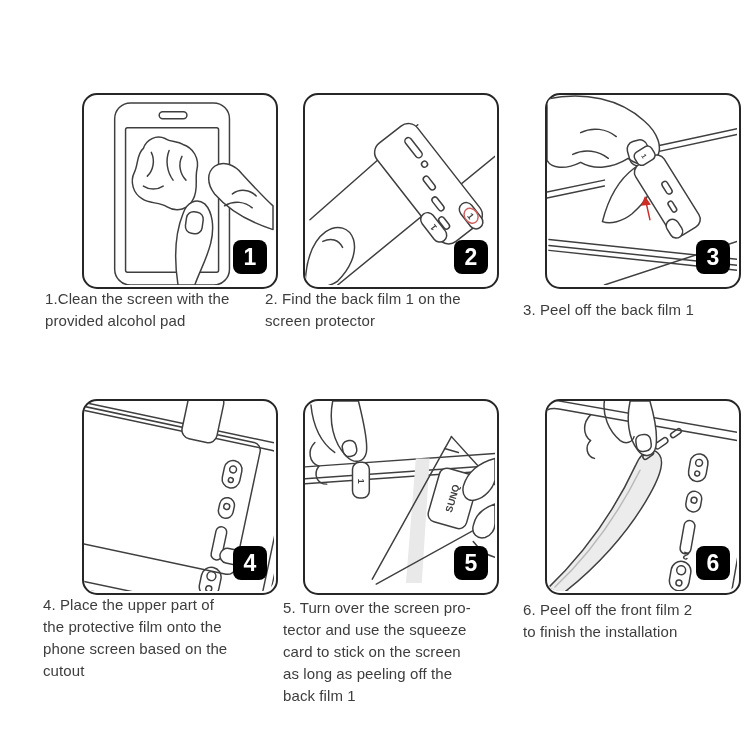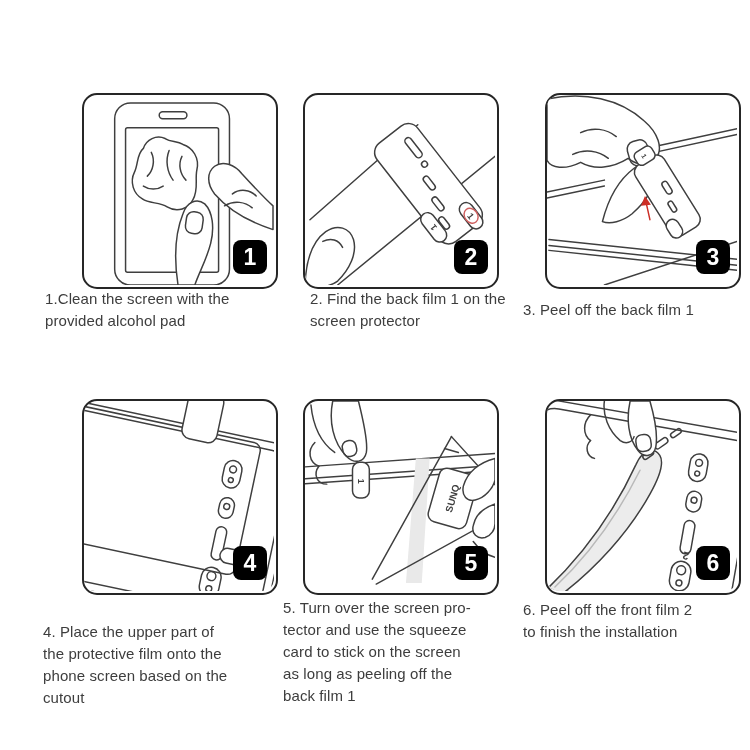--- a/index.html
+++ b/index.html
@@ -21,22 +21,22 @@
     display:flex;align-items:center;justify-content:center;
     font-size:23px;font-weight:bold;
   }
   .caption{
     position:absolute;margin:0;font-size:15px;line-height:22px;color:#3d3d3d;
     white-space:pre-line;width:230px;letter-spacing:0.1px;
   }
   
   .p1{left:42px;top:77px;}  .p2{left:263px;top:77px;}  .p3{left:505px;top:77px;}
   .p4{left:42px;top:383px;} .p5{left:263px;top:383px;} .p6{left:505px;top:383px;}
-  .c1{left:45px;top:288px;} .c2{left:265px;top:288px;margin-left:45px;} .c3{left:502px;top:299px;margin-left:21px;}
-  .c4{left:43px;top:621px;} .c5{left:267px;top:597px;margin-left:16px;} .c6{left:523px;top:599px;}
+  .c1{left:45px;top:288px;} .c2{left:265px;top:288px;} .c3{left:502px;top:299px;margin-left:21px;}
+  .c4{left:43px;top:594px;} .c5{left:267px;top:597px;margin-left:16px;} .c6{left:523px;top:599px;}
 </style>
 </head>
 <body>
 
 <div>
 
   <figure class="panel p1">
     <svg viewBox="0 0 192 192">
       <g class="art">
         <g>

